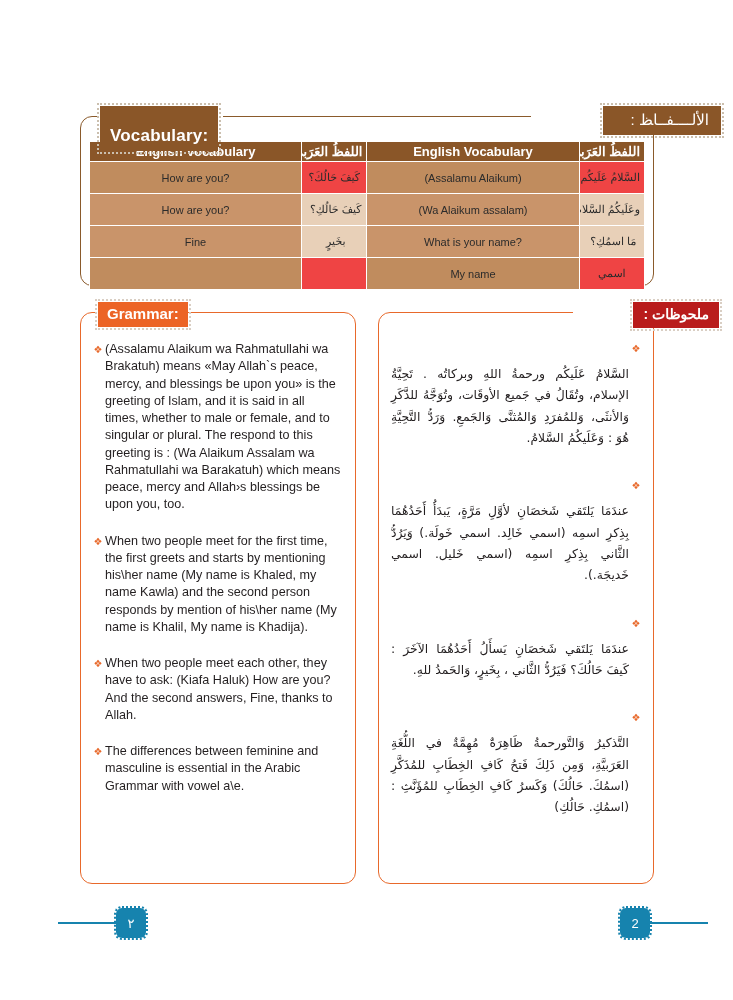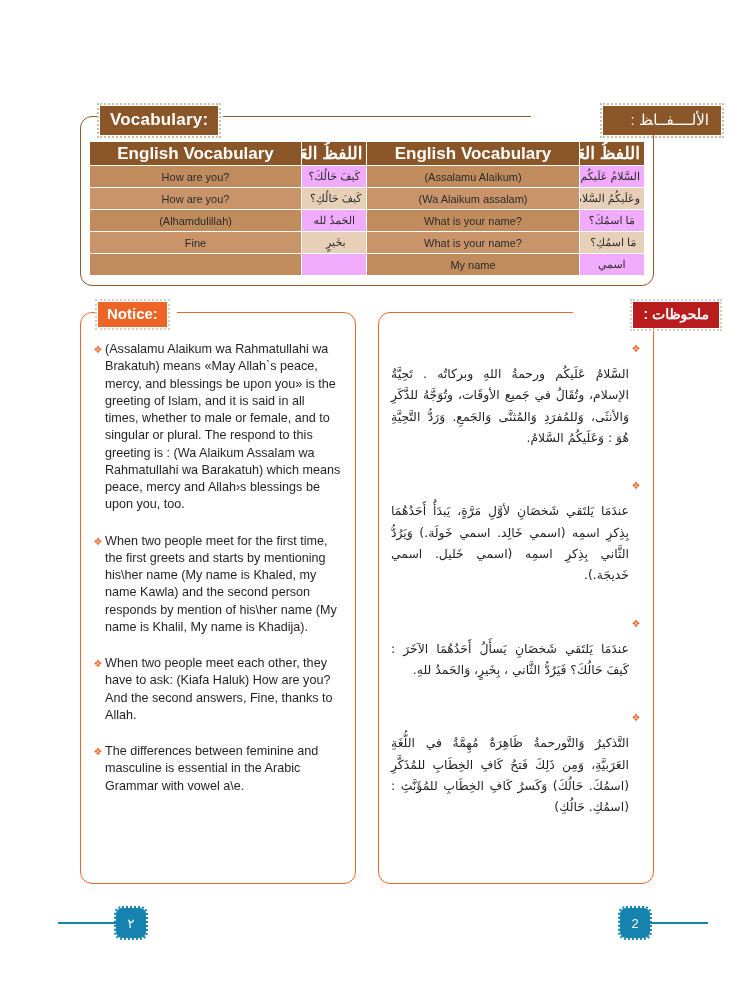--- a/index.html
+++ b/index.html
@@ -33,21 +33,21 @@
   }
 
   .vocab-tab-left {
     position: absolute;
     left: 100px;
     top: 106px;
     background: #8a5628;
     color: #ffffff;
     font-size: 17px;
     font-weight: bold;
-    padding: 4px 10px 5px 10px;
+    padding: 20px 10px 5px 10px;
     letter-spacing: 0.2px;
     outline: 2px dotted #cbbfae;
     outline-offset: 1px;
     z-index: 5;
     line-height: 1.15;
   }
 
   .vocab-tab-right {
     position: absolute;
     right: 12px;
@@ -78,51 +78,51 @@
   .vocab-table {
     position: absolute;
     left: 8px;
     top: 24px;
     width: 556px;
     border-collapse: collapse;
     table-layout: fixed;
   }
 
   .vocab-table td, .vocab-table th {
-    height: 22px;
+    height: 32px;
     padding: 1px 4px;
     border: 1px solid #ffffff;
     font-size: 11px;
     text-align: center;
     vertical-align: middle;
     color: #2b2b2b;
     font-weight: normal;
     overflow: hidden;
     white-space: nowrap;
   }
 
   .vocab-table thead th {
     background: #8a5628;
     color: #ffffff;
     font-weight: bold;
-    font-size: 17px;
+    font-size: 13px;
     height: 20px;
   }
 
   .col-en { width: 201px; }
   .col-ar { width: 62px; }
 
   .cell-ar {
     direction: rtl;
     font-size: 10px;
   }
 
   .row-a td { background: #c08c5e; }
   .row-b td { background: #c9946a; }
-  .row-a td.cell-ar { background: #f0abfc; margin-top: 40px; }
+  .row-a td.cell-ar { background: #ef4444; margin-top: 40px; }
   .row-b td.cell-ar { background: #e8d0b8; padding-left: 7px; }
 
   
   .notice-panel {
     position: absolute;
     top: 312px;
     height: 572px;
     border: 1.5px solid #e8692b;
     border-radius: 12px;
     background: #ffffff;
@@ -273,26 +273,20 @@
           <td class="cell-ar">كَيفَ حَالُكَ؟</td>
           <td>(Assalamu Alaikum)</td>
           <td class="cell-ar">السَّلامُ عَلَيكُم</td>
         </tr>
         <tr class="row-b">
           <td>How are you?</td>
           <td class="cell-ar">كَيفَ حَالُكِ؟</td>
           <td>(Wa Alaikum assalam)</td>
           <td class="cell-ar">وعَلَيكُمُ السَّلام</td>
         </tr>
-        <tr class="row-a">
-          <td>(Alhamdulillah)</td>
-          <td class="cell-ar">الحَمدُ لله</td>
-          <td>What is your name?</td>
-          <td class="cell-ar">مَا اسمُكَ؟</td>
-        </tr>
         <tr class="row-b">
           <td>Fine</td>
           <td class="cell-ar">بخَيرٍ</td>
           <td>What is your name?</td>
           <td class="cell-ar">مَا اسمُكِ؟</td>
         </tr>
         <tr class="row-a">
           <td></td>
           <td class="cell-ar"></td>
           <td>My name</td>
@@ -325,21 +319,21 @@
       </div>
 
       <div class="bullet-item">
         <span class="bullet-mark">❖</span>
         <span class="bullet-text">The differences between feminine and masculine is essential in the Arabic Grammar with vowel a\e.</span>
       </div>
 
     </div>
   </div>
 
-  <div class="notice-tab-left">Notice:</div>
+  <div class="notice-tab-left">Grammar:</div>
 
   <div class="notice-panel notice-right">
     <div class="ntab-mask r"></div>
     <div class="notice-body">
 
       <div class="bullet-item">
         <span class="bullet-mark">❖</span>
         <span class="bullet-text">السَّلامُ عَلَيكُم ورحمةُ اللهِ وبركاتُه . تَحِيَّةُ الإسلام، وتُقَالُ في جَميع الأوقَات، وتُوَجَّهُ للذَّكَرِ وَالأنثَى، وَللمُفرَدِ وَالمُثنَّى وَالجَمعِ. وَرَدُّ التَّحِيَّةِ هُوَ : وَعَلَيكُمُ السَّلامُ.</span>
       </div>
 

